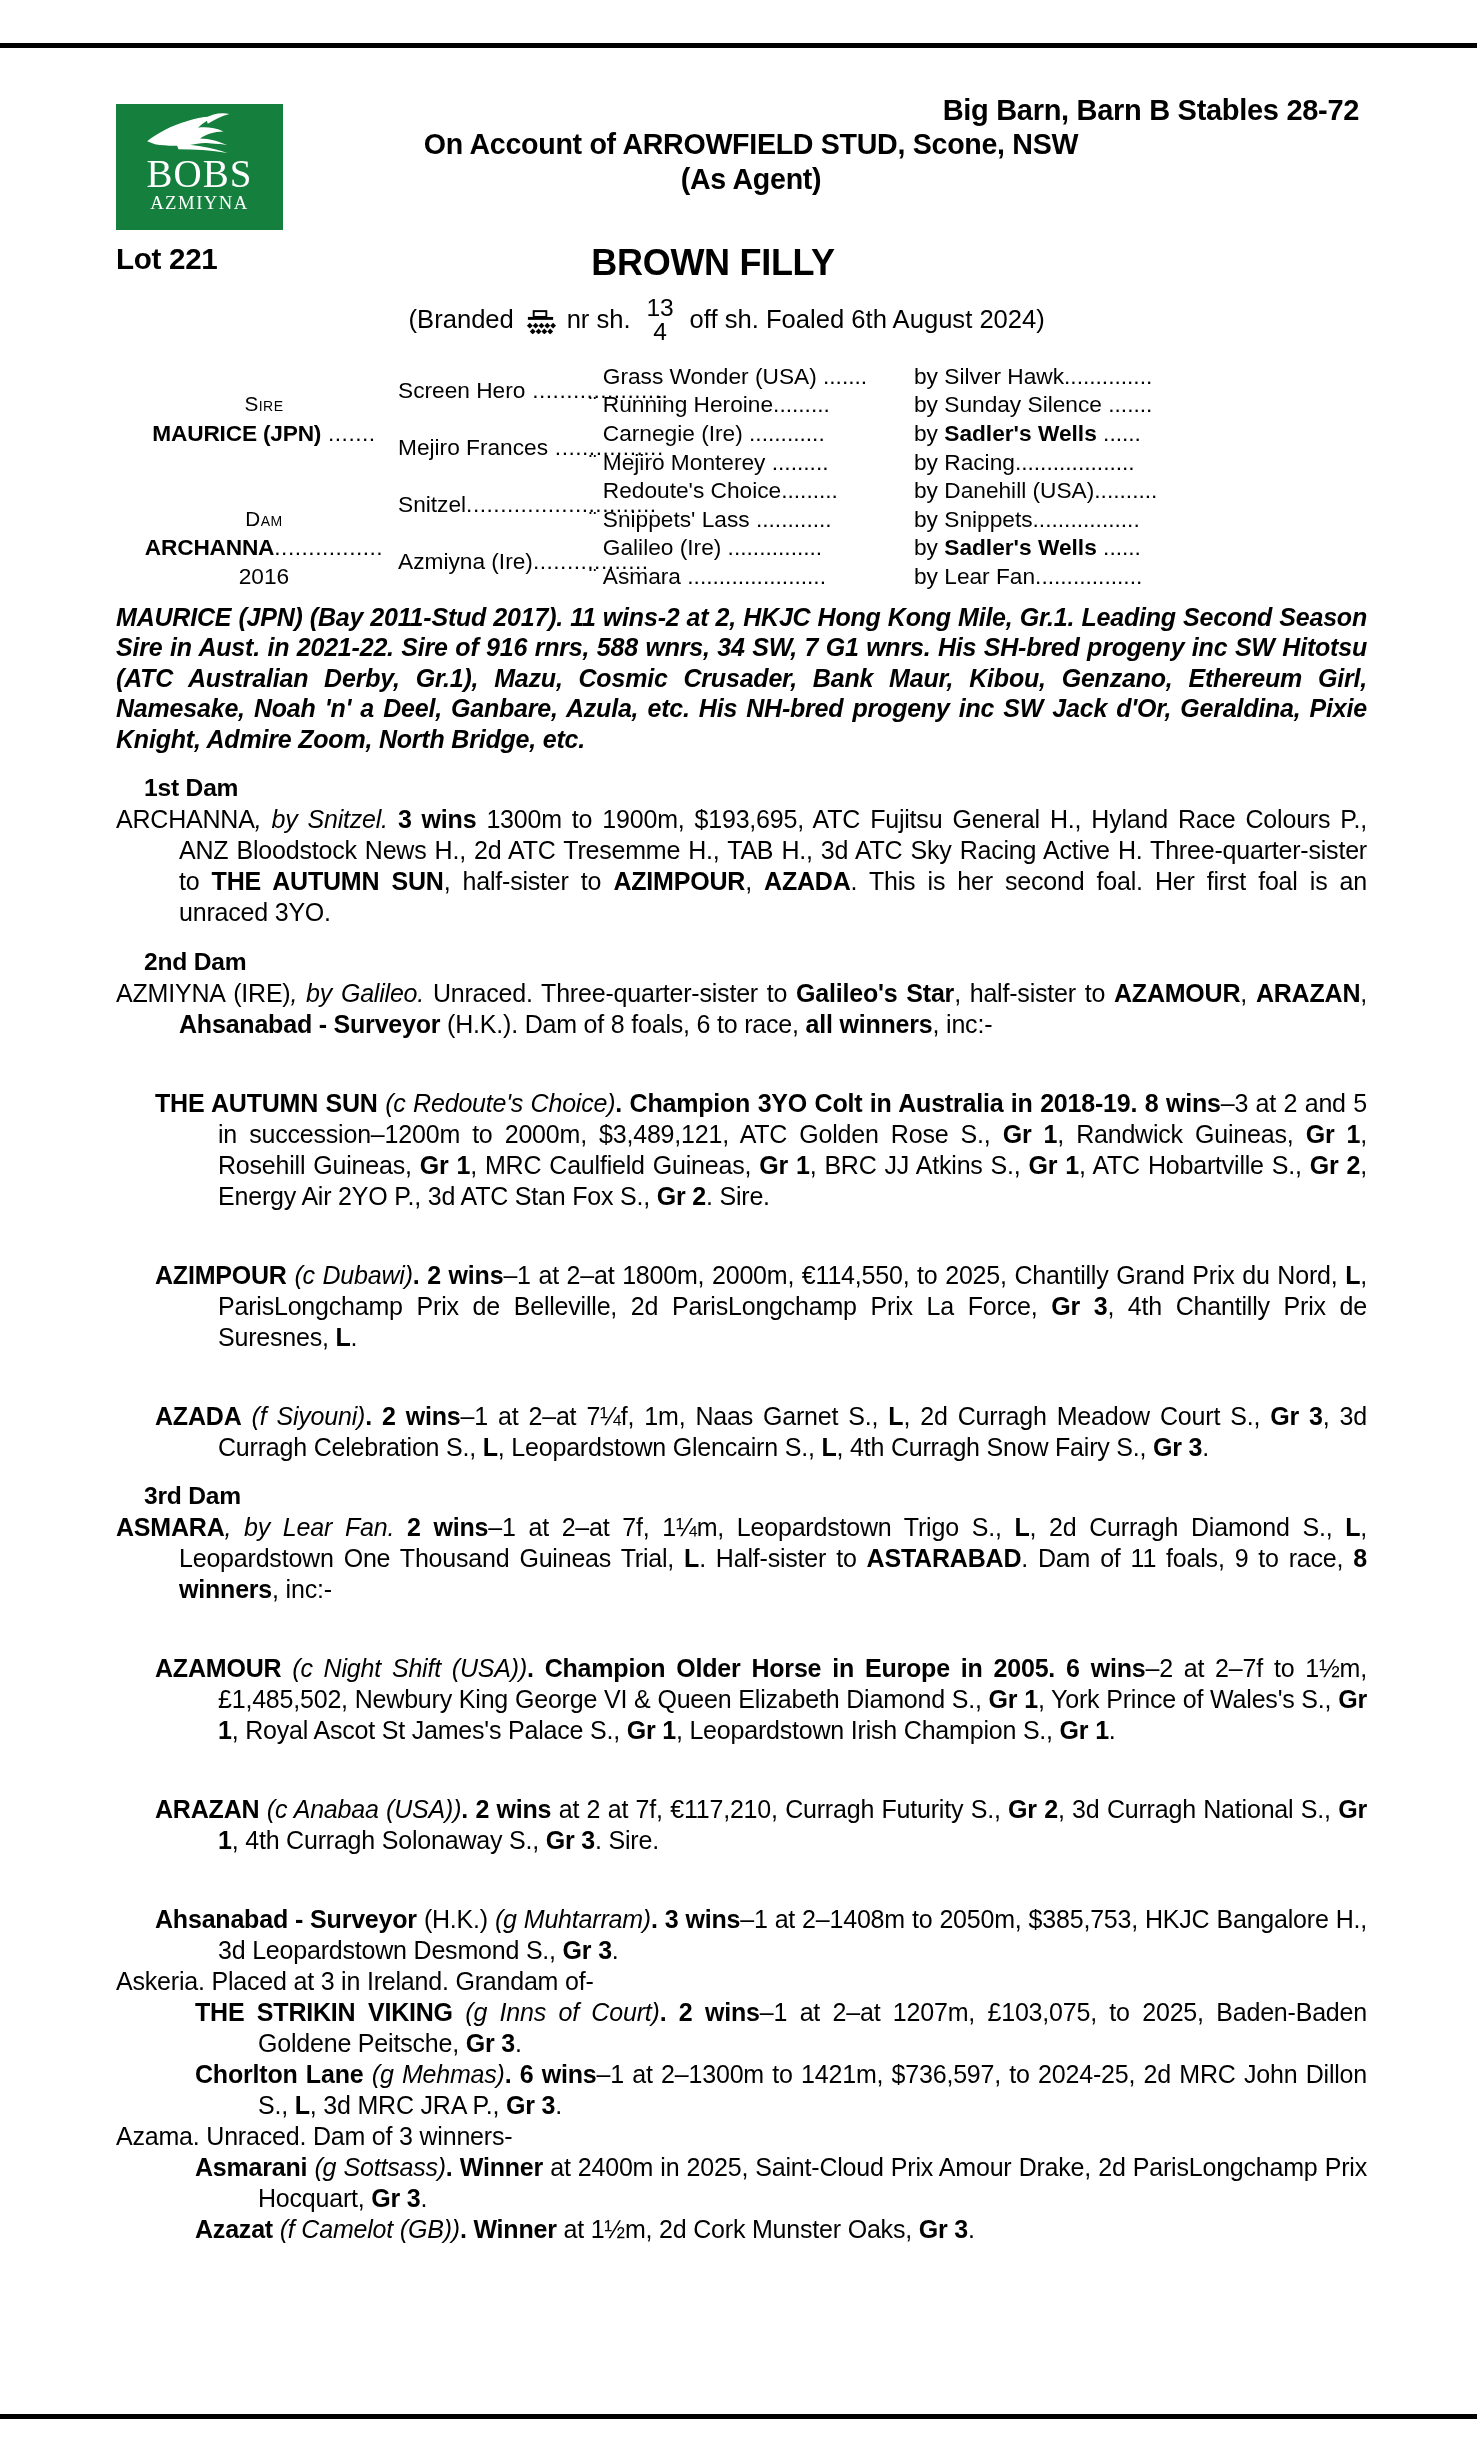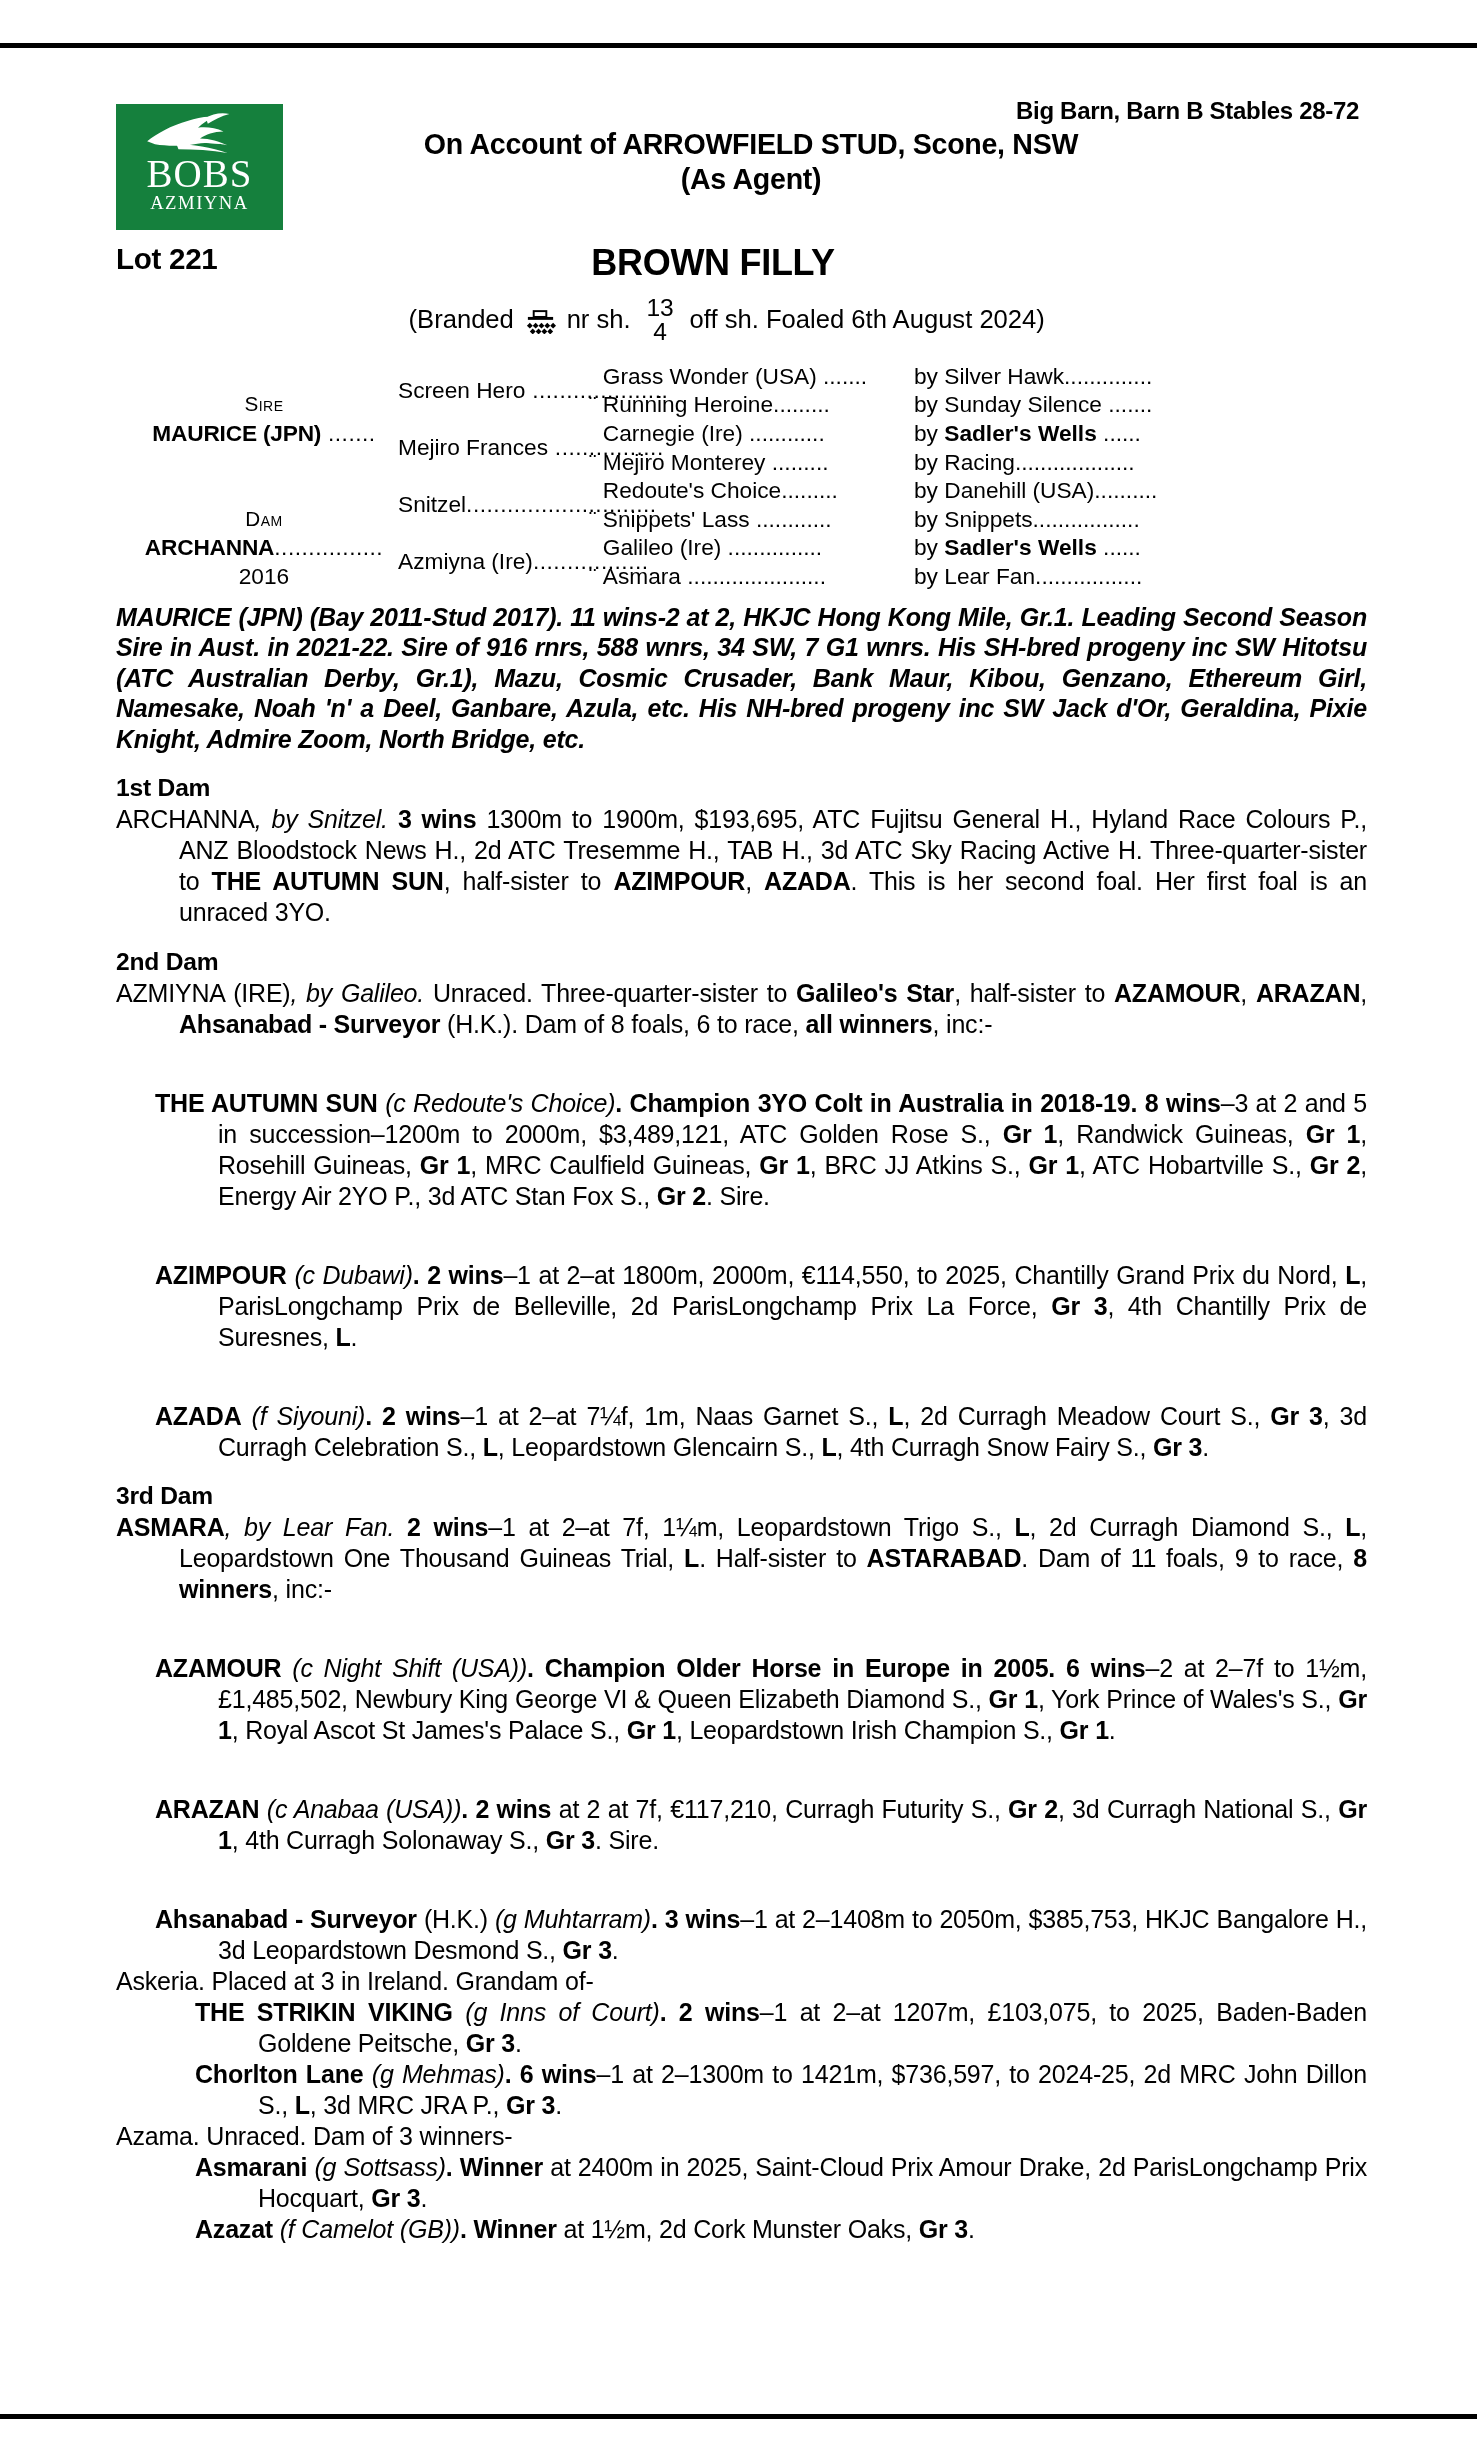--- a/index.html
+++ b/index.html
@@ -25,21 +25,21 @@
   .logo .bobs{
     font-family:"Liberation Serif", serif;color:#fff;font-size:39px;line-height:37px;
     letter-spacing:1px;font-weight:400;margin-top:-2px;
   }
   .logo .elig{
     font-family:"Liberation Serif", serif;color:#fff;font-size:18.7px;line-height:21.7px;
     letter-spacing:1.5px;
   }
   .hdrtext{position:absolute;left:167px;top:0;width:1084px;text-align:center;}
   .hdrtext .l1{
-    font-weight:bold;font-size:24px;line-height:33px;text-align:right;
+    font-weight:bold;font-size:29px;line-height:33px;text-align:right;
     letter-spacing:-0.3px;padding-right:7.9px;
   }
   .hdrtext .l2{font-weight:bold;font-size:28.6px;line-height:35px;letter-spacing:-0.3px;
     text-align:center;padding-right:148px;}
   .hdrtext .l3{font-weight:bold;font-size:28.6px;line-height:35px;letter-spacing:-0.3px;
     text-align:center;padding-right:148px;}
 
   
   .lotrow{position:relative;height:47px;}
   .lotno{position:absolute;left:0;top:0;font-weight:bold;font-size:29.6px;letter-spacing:-0.3px;}
@@ -70,21 +70,21 @@
   .ped .g3b{width:433px;overflow:hidden;}
   .qt{display:inline-block;width:13.8px;}
 
   
   .sirepara{
     margin-top:11px;font-style:italic;font-weight:bold;font-size:25px;line-height:30.5px;
     text-align:justify;letter-spacing:-0.2px;
   }
 
   
-  .damhead{font-weight:bold;font-size:24.6px;margin-top:19.7px;margin-bottom:2px;letter-spacing:-0.2px;}
+  .damhead{font-weight:bold;font-size:24.6px;margin-top:19.7px;margin-bottom:2px;letter-spacing:-0.2px;margin-left:28px;}
   .para{font-size:25px;line-height:31px;text-align:justify;letter-spacing:-0.2px;}
   .hang1{margin-left:0px;padding-left:63px;text-indent:-63px;}
   .hang2{margin-left:39px;padding-left:63px;text-indent:-63px;margin-top:48px;}
   .hang3{margin-left:79px;padding-left:63px;text-indent:-63px;}
   .flat1{margin-left:0px;}
   b{font-weight:bold;}
   i{font-style:italic;}
 </style>
 </head>
 <body>

